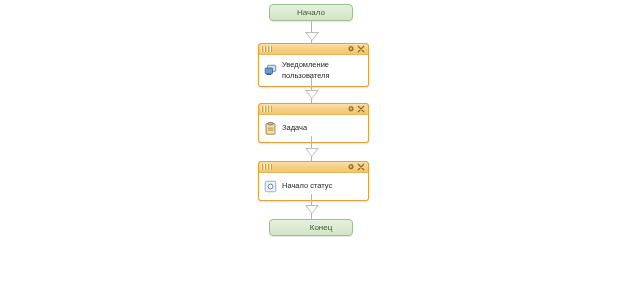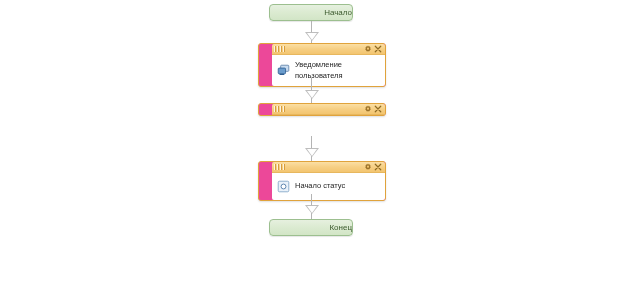--- a/index.html
+++ b/index.html
@@ -26,42 +26,41 @@
     position: absolute;
     box-sizing: border-box;
     width: 84px;
     height: 17px;
     border: 1px solid #9cbf8f;
     border-radius: 4px;
     background: linear-gradient(to bottom, #e6f0df 0%, #dcebd2 45%, #d2e5c6 100%);
     box-shadow: 0 1px 1px rgba(0,0,0,0.10);
     display: flex;
     align-items: center;
-    justify-content: flex-end;
+    justify-content: center;
   }
   .terminator .label {
     font-size: 8px;
     color: #3c5a2e;
     line-height: 1;
     white-space: nowrap;
   }
 
   #node-start { left: 269px; top: 4px; }
   #node-end   { left: 269px; top: 219px; padding-left: 20px; }
 
   
   .activity {
     position: absolute;
     box-sizing: border-box;
-    width: 128px;
+    width: 111px;
     border: 1px solid #e0a33c;
     border-radius: 3px;
     background: #ec4899;
     box-shadow: 0 1px 2px rgba(0,0,0,0.13);
-    padding-left: 13px;
   }
   .activity-header {
     box-sizing: border-box;
     height: 11px;
     border-bottom: 1px solid #e7b75e;
     border-radius: 2px 2px 0 0;
     background: linear-gradient(to bottom, #fbdfa4 0%, #f6cf84 50%, #f3c570 100%);
     display: flex;
     align-items: center;
     padding: 0 3px 0 2px;
@@ -231,20 +230,30 @@
           <path d="M8 0.8l1.1 2 2.2-0.5 0.3 2.2 2 1.1-1.3 1.8 1.3 1.8-2 1.1-0.3 2.2-2.2-0.5-1.1 2-1.1-2-2.2 0.5-0.3-2.2-2-1.1 1.3-1.8-1.3-1.8 2-1.1 0.3-2.2 2.2 0.5z" fill="#9a7128"></path>
           <circle cx="8" cy="7.4" r="2.2" fill="#f3c570"></circle>
         </svg>
       </span>
       <span class="hdr-btn">
         <svg width="8" height="8" viewBox="0 0 16 16">
           <path d="M2.5 2.5L13.5 13.5M13.5 2.5L2.5 13.5" stroke="#8e6a22" stroke-width="2.4" stroke-linecap="round"></path>
         </svg>
       </span>
     </div>
+    <div class="activity-body">
+      <span class="node-icon">
+        <svg width="13" height="13" viewBox="0 0 16 16">
+          <rect x="2.5" y="2" width="11" height="13" rx="1" fill="#f4e3a8" stroke="#8a7328" stroke-width="1"></rect>
+          <rect x="5" y="0.6" width="6" height="3" rx="0.8" fill="#b9b9b9" stroke="#6f6f6f" stroke-width="0.9"></rect>
+          <path d="M4.6 7.5h6.8M4.6 10h6.8" stroke="#8a7328" stroke-width="0.9"></path>
+        </svg>
+      </span>
+      <span class="node-title">Задача</span>
+    </div>
   </div>
 
   <div id="conn-3" class="connector">
     <div class="stem"></div>
     <div class="arrowhead"></div>
   </div>
 
   <div id="node-status" class="activity">
     <div class="activity-header">
       <span class="grip">

